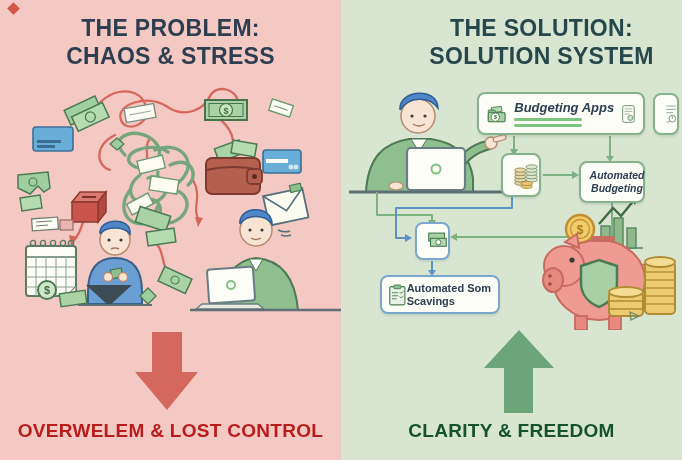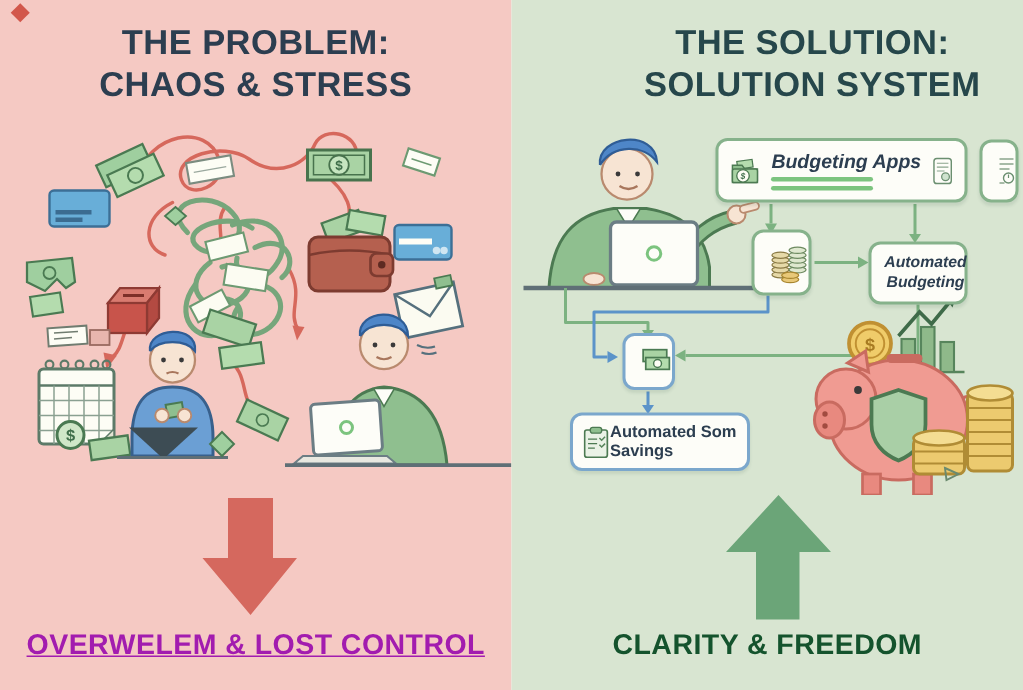--- a/index.html
+++ b/index.html
@@ -7,21 +7,21 @@
     font-family:"Liberation Sans",sans-serif;}
   .panel{position:absolute;top:0;width:341px;height:460px;}
   .panel.left{left:0;background:#f5c9c3;}
   .panel.right{left:341px;background:#d8e5d1;}
   .panel-title{position:absolute;top:14px;left:0;width:100%;text-align:center;
     font-weight:bold;font-size:23px;line-height:28px;letter-spacing:0.3px;}
   .panel.left .panel-title{color:#2c3e50;}
   .panel.right .panel-title{color:#26474b;padding-left:30px;}
   .caption{position:absolute;top:420px;left:0;width:100%;text-align:center;
     font-weight:bold;font-size:19px;letter-spacing:0.3px;}
-  .panel.left .caption{color:#a21caf;text-decoration:underline;}
+  .panel.left .caption{color:#b91c1c;}
   .panel.right .caption{color:#14532d;}
   .scene{position:absolute;left:0;top:80px;width:341px;height:250px;}
   .big-arrow{position:absolute;left:0;top:325px;width:341px;height:92px;}
   .diamond{position:absolute;left:9px;top:4px;width:9px;height:9px;
     background:#d2574b;transform:rotate(45deg);}
   
   .fbox{position:absolute;background:#fdfdf8;border-radius:8px;box-sizing:border-box;
     box-shadow:0 2px 2px rgba(60,90,70,0.12);padding-left:10px;}
   .green-border{border:2px solid #86b28b;font-style:italic;}
   .blue-border{border:2px solid #7ba7cc;}
@@ -403,21 +403,21 @@
         <rect x="1" y="3" width="20" height="24" rx="2" fill="#eaf2e6" stroke="#4c7a52" stroke-width="1.5"></rect>
         <rect x="6" y="0.7" width="10" height="5" rx="2" fill="#8fbf8f" stroke="#4c7a52" stroke-width="1.2"></rect>
         <line x1="4" y1="11" x2="12" y2="11" stroke="#4c7a52" stroke-width="1.2"></line>
         <line x1="4" y1="15" x2="12" y2="15" stroke="#4c7a52" stroke-width="1.2"></line>
         <line x1="4" y1="19" x2="10" y2="19" stroke="#4c7a52" stroke-width="1.2"></line>
         <path d="M14,10 l2,2 l3,-3" fill="none" stroke="#57855c" stroke-width="1.3"></path>
         <path d="M14,16 l2,2 l3,-3" fill="none" stroke="#57855c" stroke-width="1.3"></path>
       </svg>
       <div class="som-text">
         <div class="som-line">Automated Som</div>
-        <div class="som-line">Savings</div>
+        <div class="som-line">Scavings</div>
       </div>
     </div>
 
     <svg class="big-arrow" viewBox="0 0 341 92">
       <polygon points="178,5 213,43 192,43 192,88 163,88 163,43 143,43" fill="#6ba578"></polygon>
     </svg>
 
     <div class="caption">CLARITY &amp; FREEDOM</div>
   </div>
 </div>

